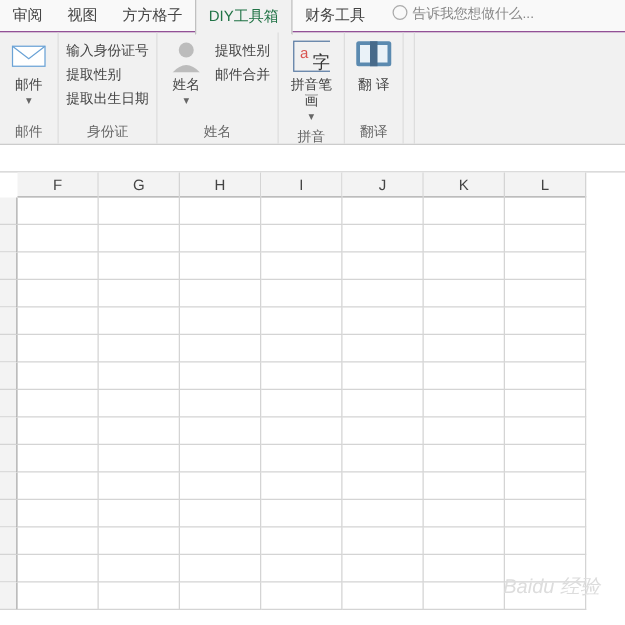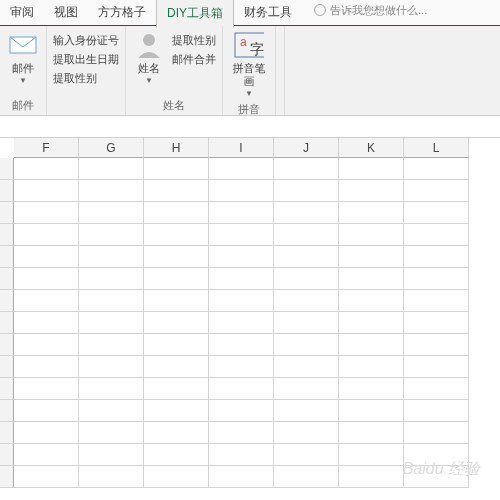--- a/index.html
+++ b/index.html
@@ -66,24 +66,25 @@
         <span class="lbl">邮件</span>
       </div>
     </div>
     <div class="group-label">邮件</div>
   </div>
 
   <div class="group">
     <div class="group-body">
       <div class="small-list">
         <div>输入身份证号</div>
+        <div>提取性别</div>
         <div>提取出生日期</div>
-        <div>提取性别</div>
-      </div>
-    </div>
+      </div>
+    </div>
+    <div class="group-label">身份证</div>
   </div>
 
   <div class="group">
     <div class="group-body">
       <div class="big-btn drop">
         <span class="icon">
           <svg width="28" height="26">
               <circle cx="14" cy="8" r="6" fill="#bcbcbc"></circle>
               <path d="M3 26 Q14 14 25 26 Z" fill="#bcbcbc"></path>
             </svg>
@@ -108,20 +109,36 @@
               <text x="16" y="22" font-size="14" fill="#333">字</text>
             </svg>
         </span>
         <span class="lbl">拼音笔
 画</span>
       </div>
     </div>
     <div class="group-label">拼音</div>
   </div>
 
+  <div class="group">
+    <div class="group-body">
+      <div class="big-btn">
+        <span class="icon">
+          <svg width="30" height="26">
+              <rect x="1" y="1" width="28" height="20" fill="#5b8ab0" rx="2"></rect>
+              <rect x="4" y="4" width="22" height="14" fill="#eaf2f8"></rect>
+              <rect x="12" y="1" width="6" height="20" fill="#476a8a"></rect>
+            </svg>
+        </span>
+        <span class="lbl">翻
+译</span>
+      </div>
+    </div>
+    <div class="group-label">翻译</div>
+  </div>
 
   <div class="group">
     <div class="group-body">
     </div>
   </div>
 
 </div>
 
 <div class="formula-bar"></div>
 

